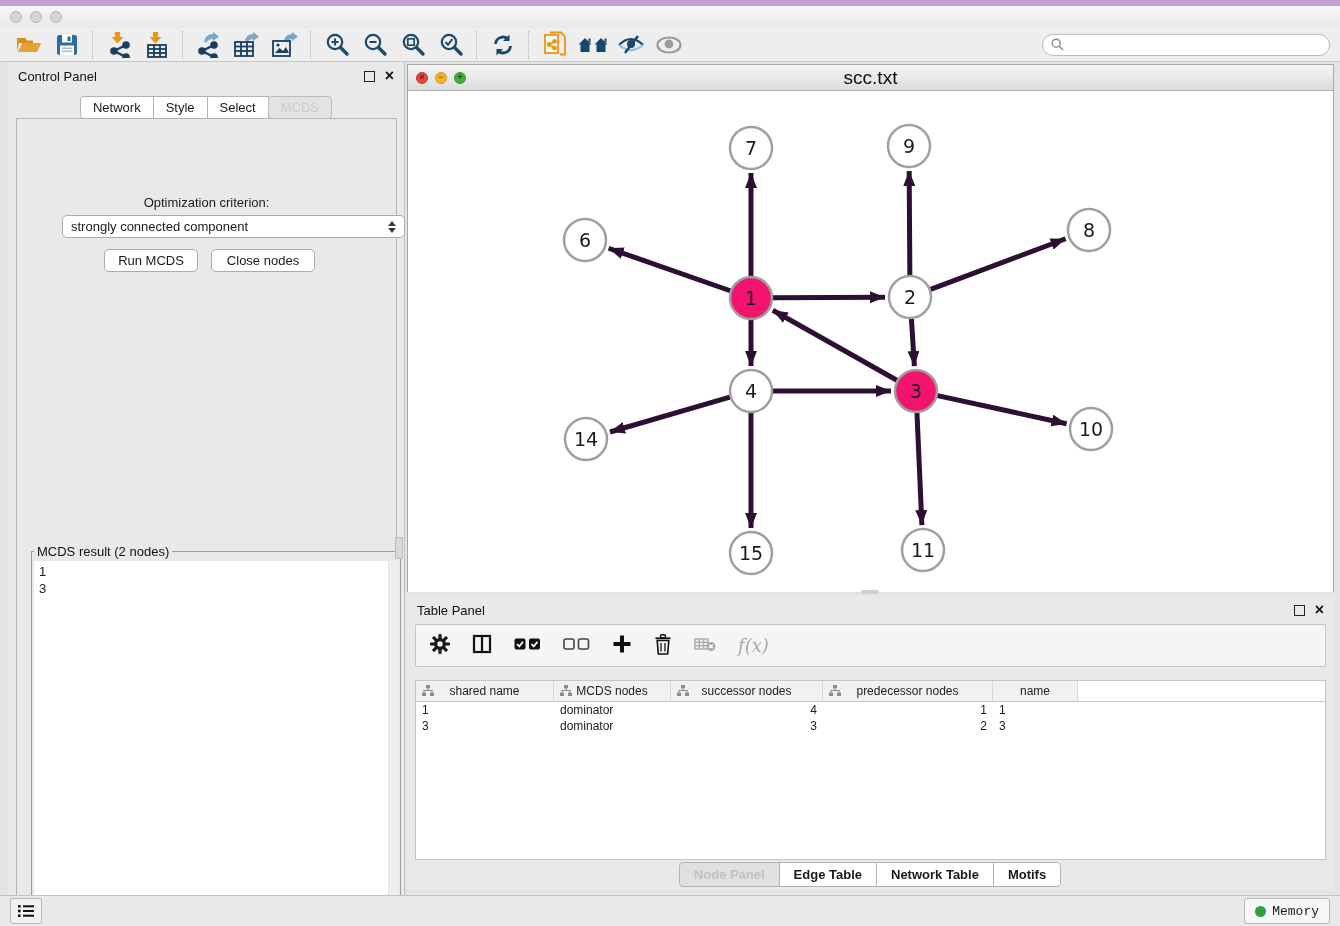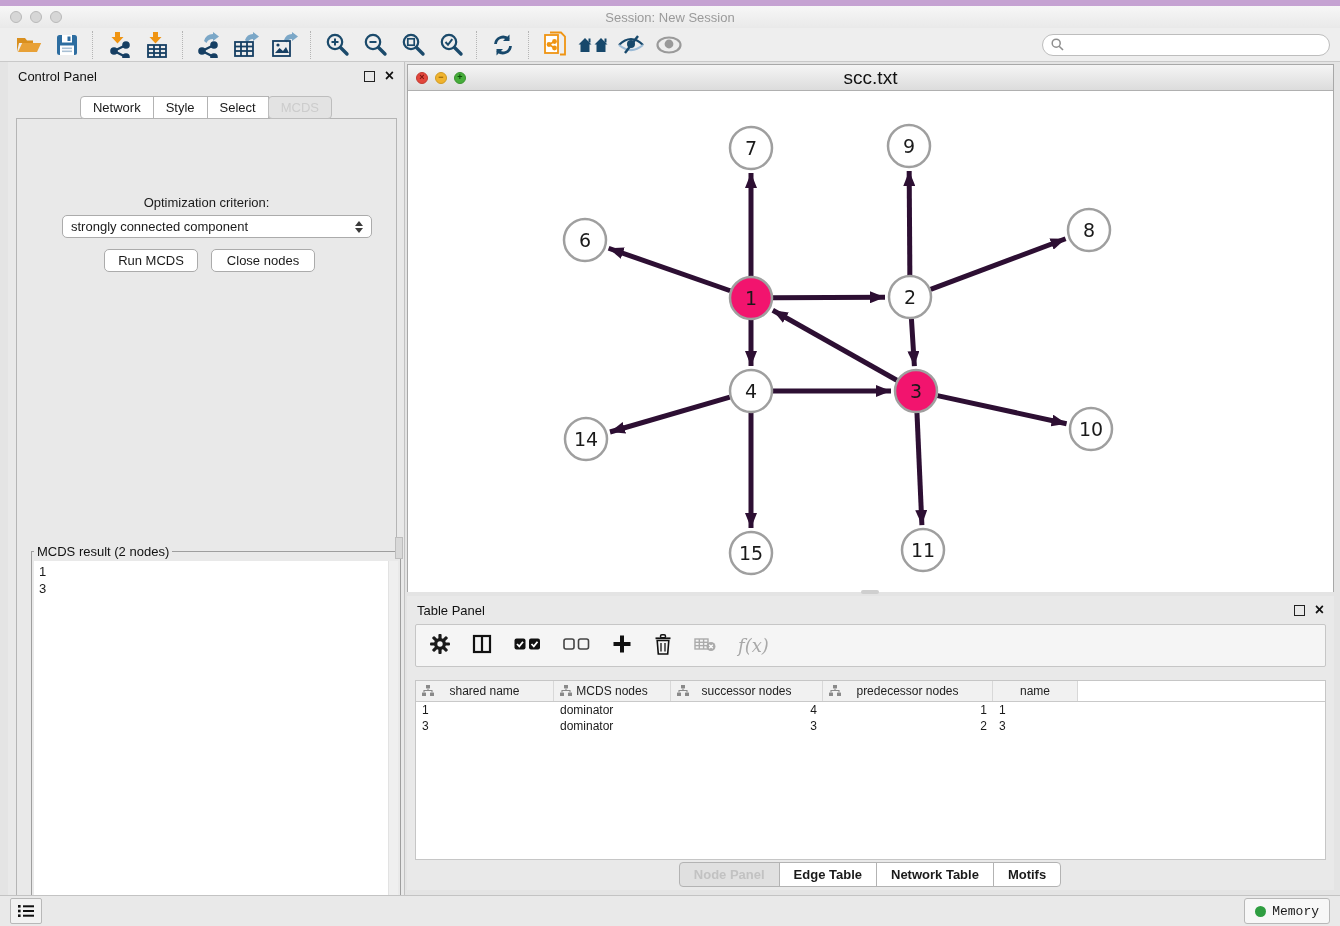--- a/index.html
+++ b/index.html
@@ -66,21 +66,21 @@
   .cp-tab.first{border-radius:4px 0 0 4px;}
   .cp-tab.disabled-active{
     background:#e3e3e3;color:#cccccc;border-radius:4px;border-color:#bdbdbd;
   }
   .cp-content{
     position:absolute;left:8px;top:56px;width:381px;height:829px;
     border:1px solid #b5b5b5;background:#e9e9e9;box-sizing:border-box;
   }
   .opt-label{position:absolute;left:0;top:76px;width:100%;text-align:center;font-size:13px;}
   .dropdown{
-    position:absolute;left:45px;top:96px;width:310px;height:23px;
+    position:absolute;left:45px;top:96px;width:343px;height:23px;
     background:#fff;border:1px solid #ababab;border-radius:5px;
     display:flex;align-items:center;padding:0 8px;box-sizing:border-box;font-size:13px;
   }
   .dd-arrows{margin-left:auto;display:flex;flex-direction:column;gap:2px;}
   .dd-arrows .up{width:0;height:0;border-left:4px solid transparent;border-right:4px solid transparent;border-bottom:5px solid #3b3b3b;}
   .dd-arrows .down{width:0;height:0;border-left:4px solid transparent;border-right:4px solid transparent;border-top:5px solid #3b3b3b;}
   .cp-btn{
     position:absolute;top:130px;height:23px;background:#fff;border:1px solid #ababab;border-radius:5px;
     font-size:13px;display:flex;align-items:center;justify-content:center;box-sizing:border-box;
   }
@@ -171,21 +171,20 @@
 </head>
 <body>
 
 <div class="abs desktop-strip"></div>
 <div class="abs titlebar">
   <div class="tl-lights">
     <span class="tl"></span>
     <span class="tl"></span>
     <span class="tl"></span>
   </div>
-  <div class="title">Session: New Session</div>
 </div>
 
 <div class="abs toolbar">
   <div class="tb-btn">
     <svg width="26" height="22" viewBox="0 0 26 22">
       <path d="M1,18 V4 h8 l2,2.5 h6 V9 H3 Z" fill="#d98f1e"></path>
       <path d="M2,18 L6.2,9 h19 l-4.2,9 Z" fill="#e8a137"></path>
     </svg>
   </div>
   <div class="tb-btn">

